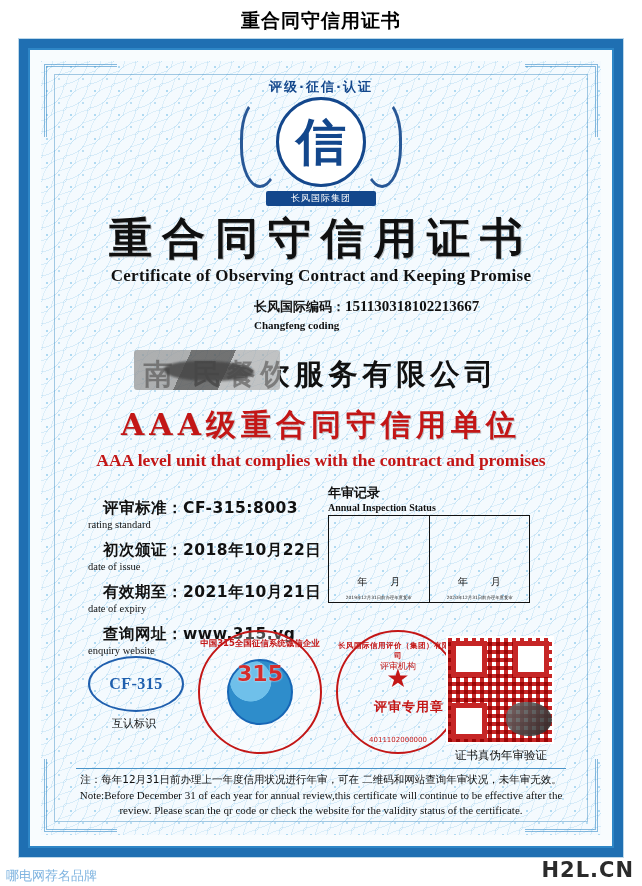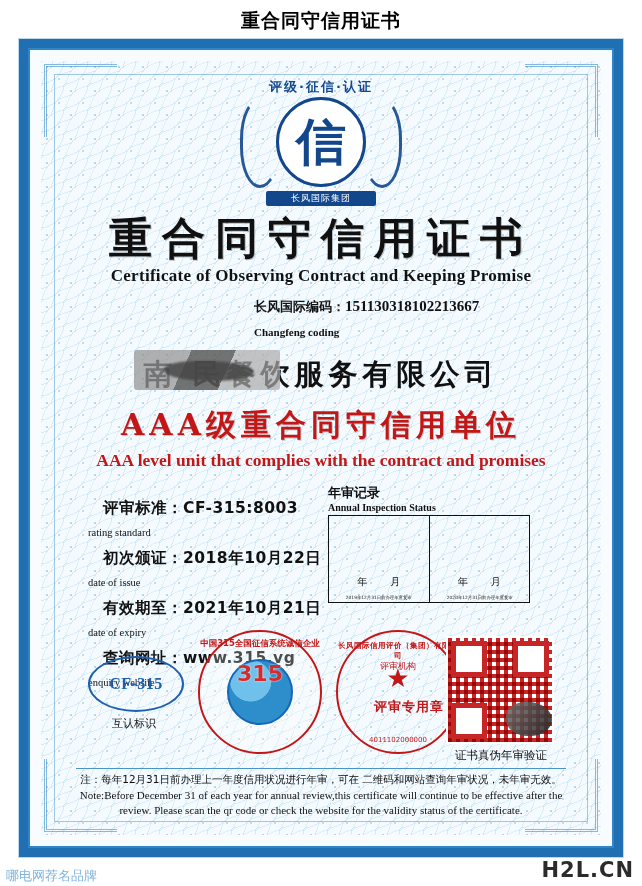--- a/index.html
+++ b/index.html
@@ -187,21 +187,21 @@
     font-size: 15px;
     font-weight: bold;
     color: #111;
   }
   .coding .en {
     display: block;
     font-family: "Liberation Serif", serif;
     font-size: 11px;
     font-weight: bold;
     color: #111;
-    margin-top: 10px;
+    margin-top: 3px;
   }
 
   
   .company {
     position: absolute;
     top: 305px;
     left: 0; right: 0;
     text-align: center;
     font-family: "DejaVu Serif", serif;
     font-weight: bold;
@@ -268,21 +268,21 @@
     font-weight: bold;
     color: #111;
     letter-spacing: .5px;
     margin-left: 15px;
   }
   .field .en {
     display: block;
     font-family: "Liberation Serif", serif;
     font-size: 10.5px;
     color: #111;
-    margin-top: 8px;
+    margin-top: 0px;
   }
 
   
   .annual {
     position: absolute;
     right: 48px;
     top: 433px;
     width: 236px;
   }
   .annual-title-cn {

